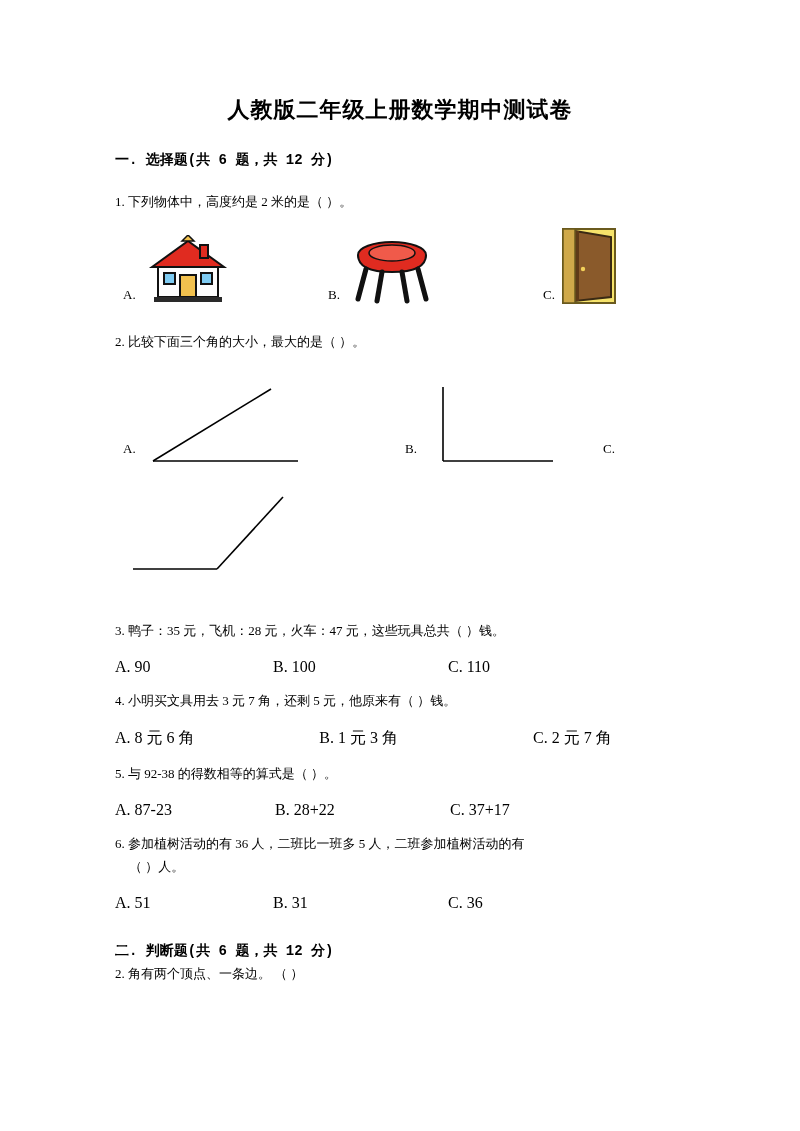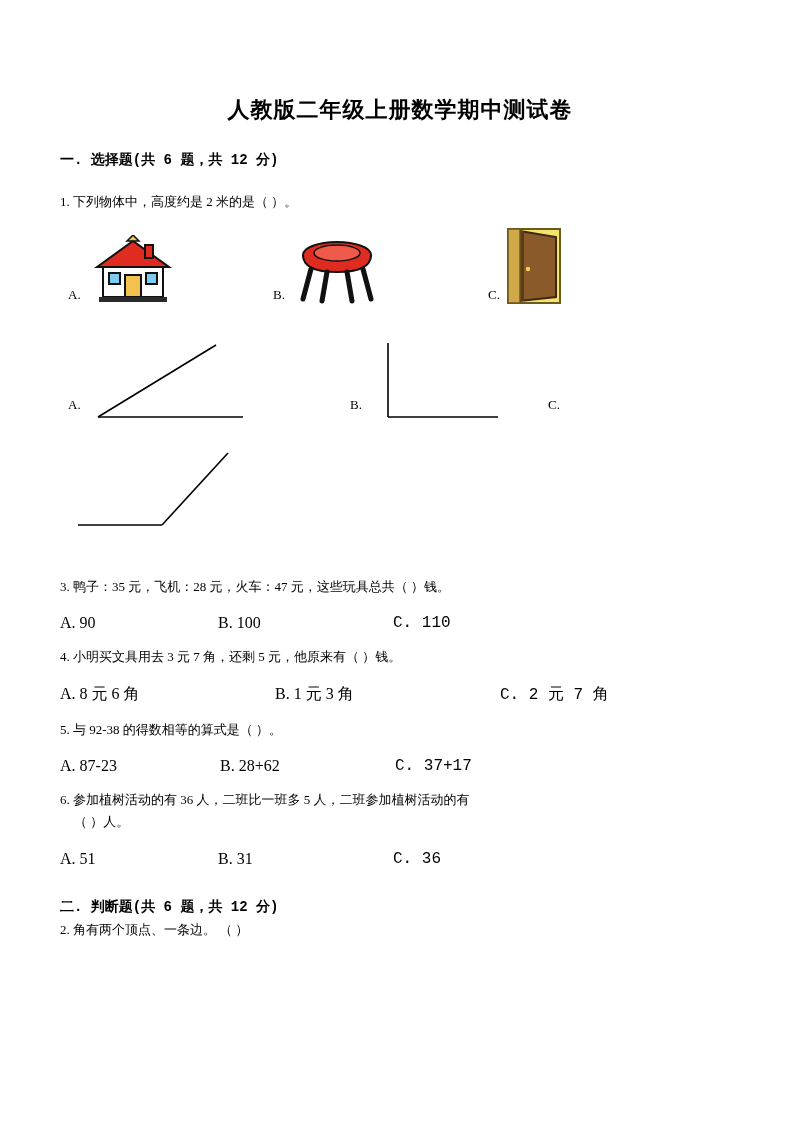--- a/index.html
+++ b/index.html
@@ -14,21 +14,21 @@
     color: #000000;
     position: relative;
     overflow: hidden;
   }
   .page {
     position: absolute;
     left: 0; top: 0;
     width: 800px;
     height: 1131px;
     box-sizing: border-box;
-    padding: 0 60px;
+    padding: 0 115px;
   }
   .doc-title {
     margin-top: 95px;
     text-align: center;
     font-size: 22px;
     font-weight: bold;
     letter-spacing: 1px;
     font-family: "Liberation Sans", "DejaVu Sans", sans-serif;
   }
   .section-head {
@@ -50,21 +50,21 @@
   .opts {
     margin-top: 16px;
     font-size: 16px;
     display: flex;
   }
   .opts span.o {
     display: inline-block;
   }
   .ow1 { width: 158px; }
   .ow2 { width: 175px; }
-  .ow3 { width: 160px; font-family: Liberation Mono, monospace; }
+  .ow3 { width: 160px; }
 
   
   .imgrow {
     margin-top: 14px;
     height: 82px;
     position: relative;
   }
   .imgopt {
     position: absolute;
     bottom: 0;
@@ -149,20 +149,21 @@
           <rect x="2" y="2" width="52" height="74" fill="#f6e36b" stroke="#6a5a1e" stroke-width="2"></rect>
           <polygon points="14,4 50,10 50,70 14,74" fill="#8a5a2b" stroke="#3a2a14" stroke-width="2"></polygon>
           <rect x="14" y="4" width="4" height="70" fill="#5e3a18"></rect>
           <circle cx="22" cy="42" r="2.2" fill="#f2d15a"></circle>
           <rect x="2" y="2" width="12" height="74" fill="#cfa94a" stroke="#6a5a1e" stroke-width="1.5"></rect>
         </svg>
       </span>
     </div>
   </div>
 
+  <div class="q">2. 比较下面三个角的大小，最大的是（        ）。</div>
 
   <div class="anglerow">
     <span class="alabel" style="left:8px; top:70px;">A.</span>
     <svg width="180" height="110" style="position:absolute; left:28px; top:10px;">
       <path d="M10 80 L155 80" stroke="#000" stroke-width="1.6" fill="none"></path>
       <path d="M10 80 L128 8" stroke="#000" stroke-width="1.6" fill="none"></path>
     </svg>
 
     <span class="alabel" style="left:290px; top:70px;">B.</span>
     <svg width="160" height="110" style="position:absolute; left:310px; top:10px;">
@@ -190,21 +191,21 @@
   <div class="q-sub">4. 小明买文具用去 3 元 7 角，还剩 5 元，他原来有（        ）钱。</div>
   <div class="opts">
     <span class="o ow1" style="width:215px;">A. 8 元 6 角</span>
     <span class="o ow2" style="width:225px;">B. 1 元 3 角</span>
     <span class="o ow3">C. 2 元 7 角</span>
   </div>
 
   <div class="q-sub">5. 与 92-38 的得数相等的算式是（        ）。</div>
   <div class="opts">
     <span class="o ow1" style="width:160px;">A. 87-23</span>
-    <span class="o ow2" style="width:175px;">B. 28+62</span>
+    <span class="o ow2" style="width:175px;">B. 28+22</span>
     <span class="o ow3">C. 37+17</span>
   </div>
 
   <div class="q-sub">6. 参加植树活动的有 36 人，二班比一班多 5 人，二班参加植树活动的有</div>
   <div style="font-size:13px; line-height:1.7; padding-left:14px;">（        ）人。</div>
   <div class="opts">
     <span class="o ow1">A. 51</span>
     <span class="o ow2">B. 31</span>
     <span class="o ow3">C. 36</span>
   </div>

